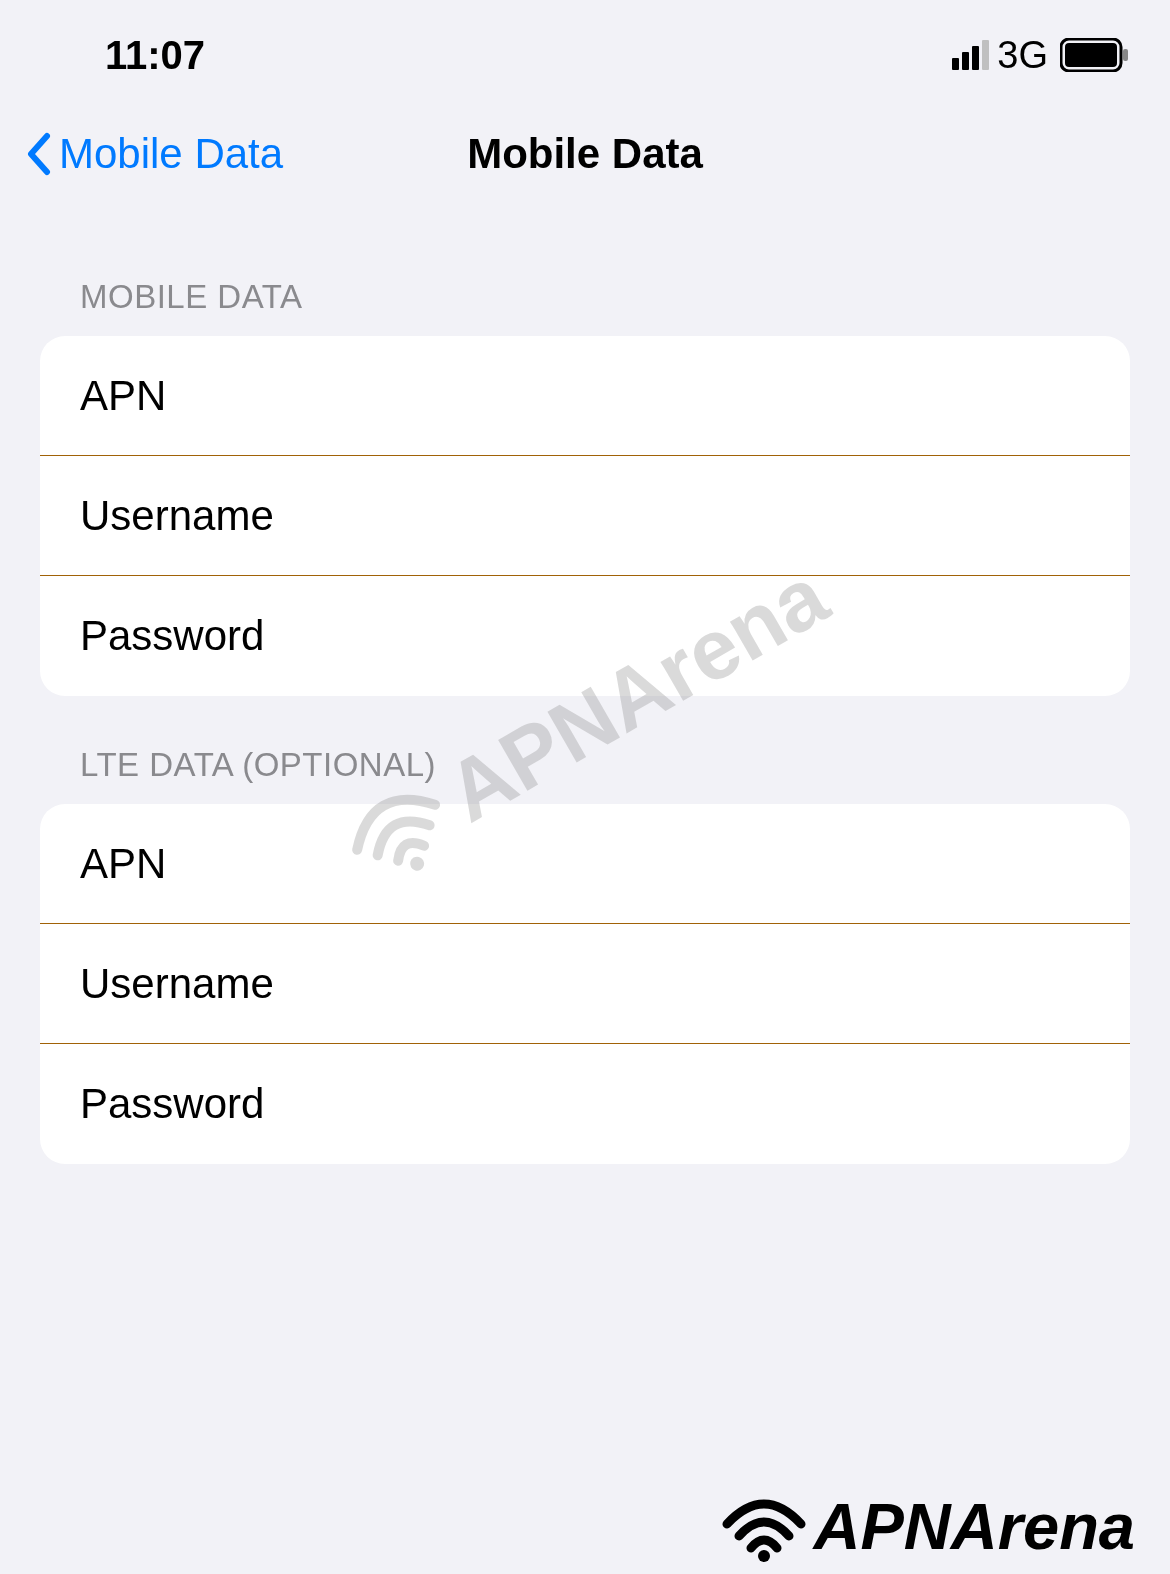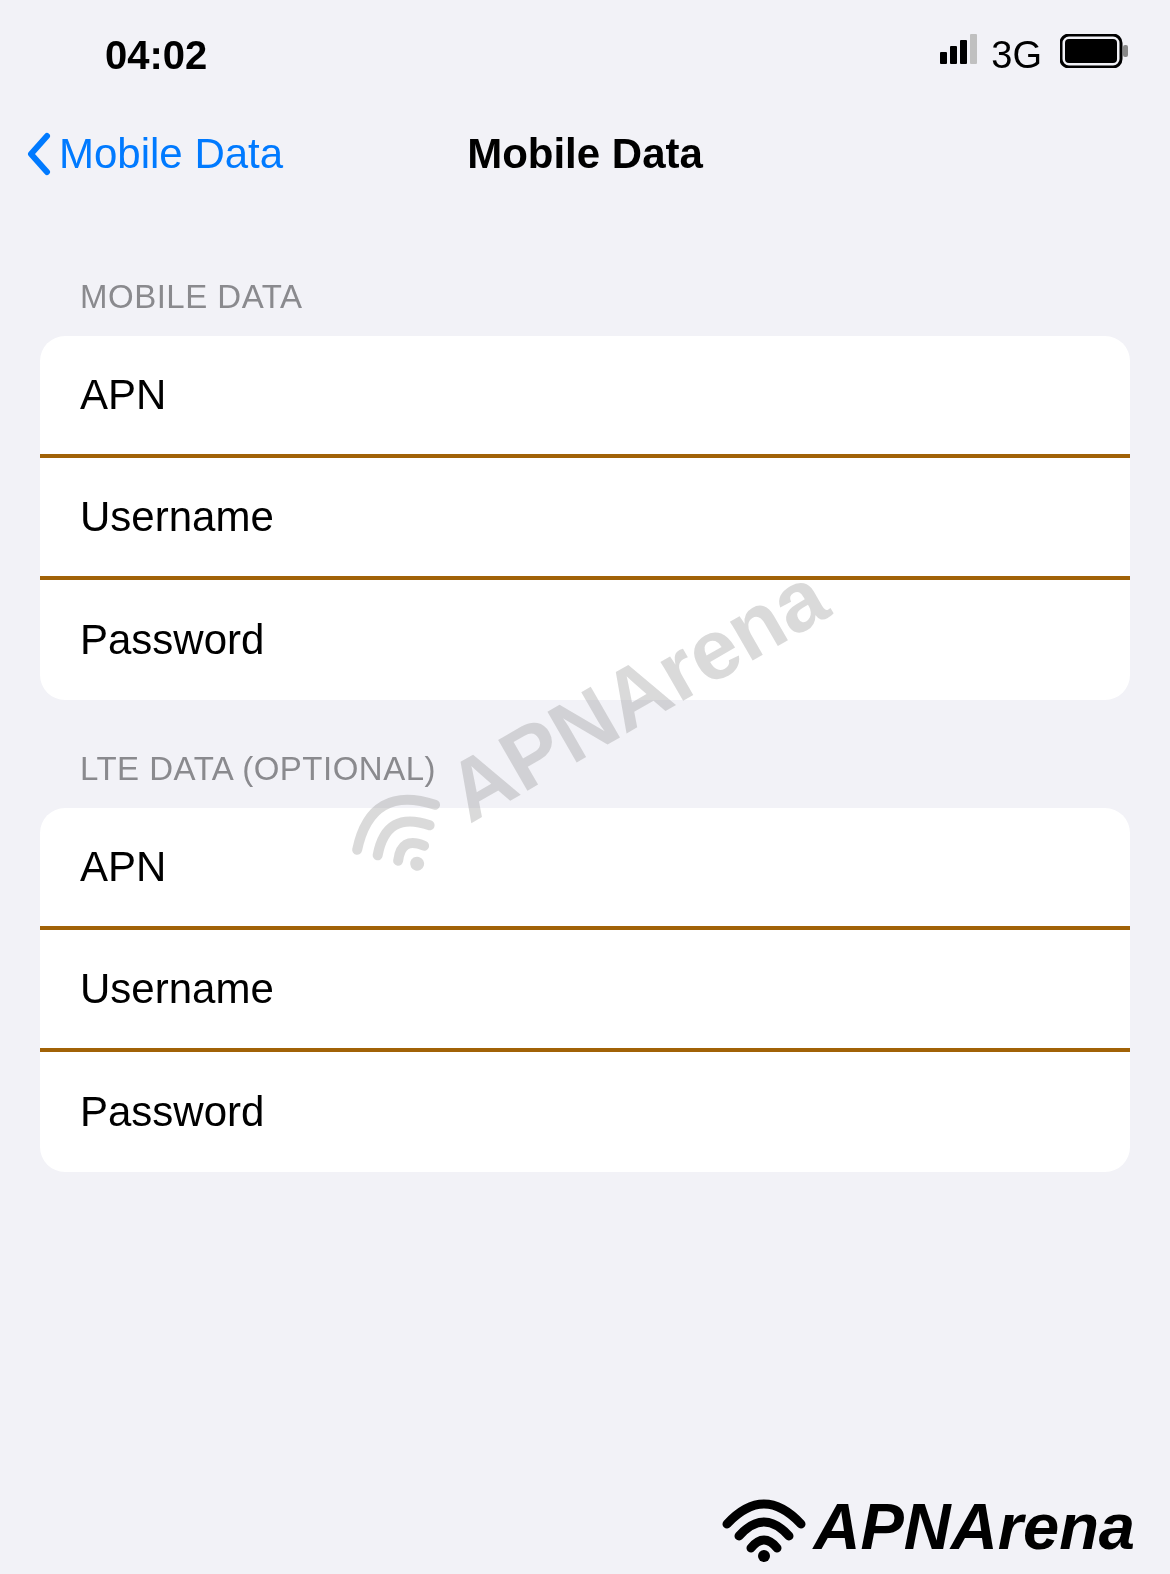--- a/index.html
+++ b/index.html
@@ -22,21 +22,22 @@
       padding: 30px 40px 20px 105px;
       height: 100px;
     }
     .status-time {
       font-size: 40px;
       font-weight: 600;
       color: #000;
     }
     .status-right {
       display: flex;
-      gap: 10px;
+      align-items: center;
+      gap: 4px;
     }
     .signal-bars {
       display: flex;
       align-items: flex-end;
       gap: 3px;
       height: 30px;
     }
     .signal-bar {
       width: 7px;
       background-color: #000;
@@ -91,21 +92,21 @@
     .settings-group {
       background-color: #fff;
       border-radius: 25px;
       margin: 0 40px;
       overflow: hidden;
     }
     .settings-row {
       display: flex;
       align-items: center;
       padding: 35px 40px;
-      border-bottom: 4px solid #a16207;
+      border-bottom: 1px solid #a16207;
       min-height: 120px;
     }
     .settings-row:last-child {
       border-bottom: none;
     }
     .row-label {
       font-size: 42px;
       font-weight: 400;
       color: #000;
       width: 240px;
@@ -147,21 +148,21 @@
       gap: 5px;
     }
     .wifi-icon-center {
       opacity: 0.35;
     }
   </style>
 </head>
 <body>
 
 <div class="status-bar">
-  <div class="status-time">04:02</div>
+  <div class="status-time">11:07</div>
   <div class="status-right">
     <div class="signal-bars">
       <div class="signal-bar"></div>
       <div class="signal-bar"></div>
       <div class="signal-bar"></div>
       <div class="signal-bar inactive"></div>
     </div>
     <div class="network-type">3G</div>
     <svg class="battery" width="70" height="34" viewBox="0 0 70 34">
       <rect x="1" y="1" width="60" height="32" rx="8" ry="8" fill="none" stroke="#000" stroke-width="3"></rect>

